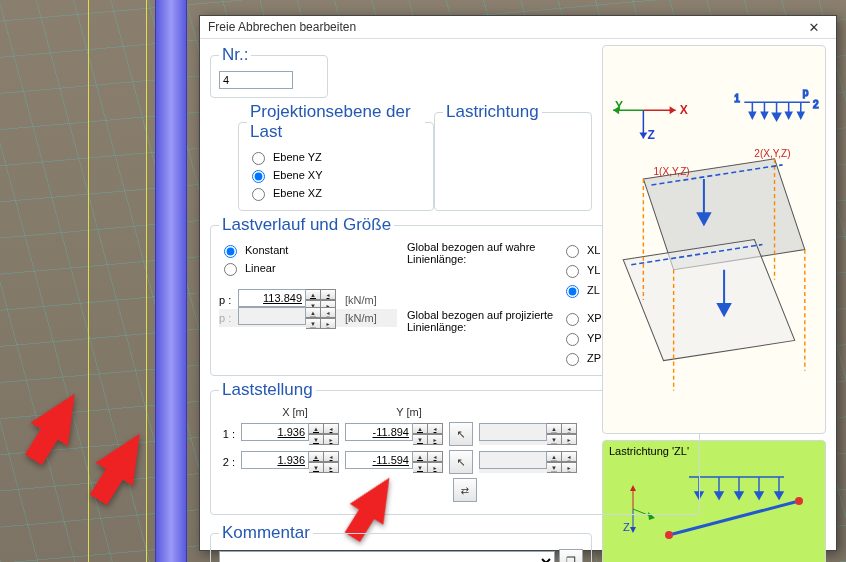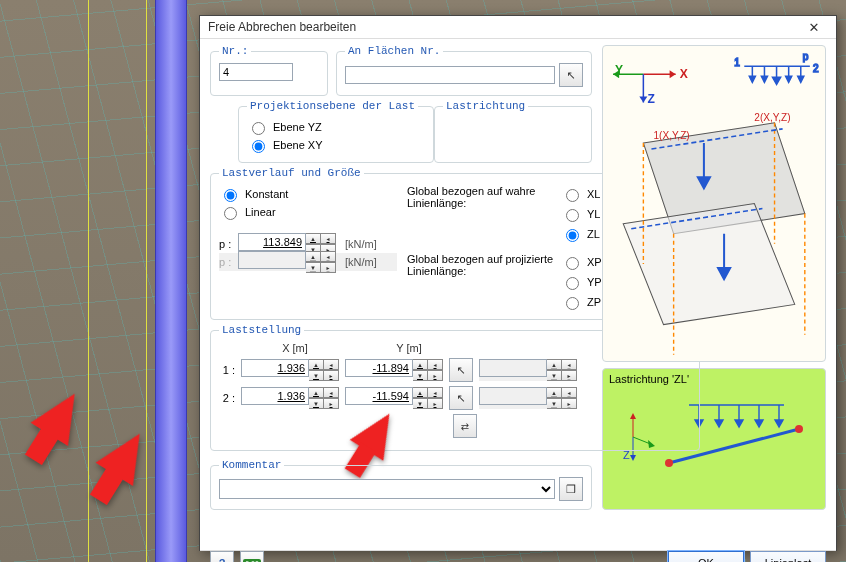--- a/index.html
+++ b/index.html
@@ -81,22 +81,21 @@
 
   fieldset {
     border:1px solid #cfd8dc;
     border-radius:4px;
     margin:0; padding:6px 8px 8px 8px;
     position:relative;
   }
   legend {
     padding:0 3px;
     color:#2358b3;
-    font-size:11px;
-    font-family:Liberation Mono, monospace;
+    font-size:17px;
   }
   .toprow { display:flex; gap:8px; }
   .toprow .nr { width:100px; }
   .toprow .flx { flex:1; position:relative;}
   input[type=text], .num {
     border:1px solid #9aa6b3;
     background:#fff;
     height:18px;
     padding:0 3px;
     font-size:11px;
@@ -199,39 +198,36 @@
 
   <div class="body">
     <div class="cols">
       <div class="left-stack">
 
         <div class="toprow">
           <fieldset class="nr">
             <legend>Nr.:</legend>
             <input type="text" style="width: 74px;" value="4">
           </fieldset>
-          <fieldset class="flx">
-            <legend>An Flächen Nr.</legend>
-            <div style="display:flex;gap:4px;align-items:center;">
-              <input type="text" class="sel" style="flex: 1 1 0%;" value="26">
-              <span class="pickbtn picker"></span>
-            </div>
-          </fieldset>
         </div>
 
         <div style="display:flex;padding-left:28px;">
           <fieldset style="width:178px">
             <legend>Projektionsebene der Last</legend>
             <label class="radio-row">
                 <input type="radio" name="plane" style="">
                 <span>Ebene YZ</span>
               </label>
             <label class="radio-row">
                 <input type="radio" name="plane" checked="" style="">
                 <span>Ebene XY</span>
+              </label>
+            <label class="radio-row">
+                <input type="radio" name="plane" style="">
+                <span>Ebene XZ</span>
               </label>
           </fieldset>
 
           <fieldset style="flex:1">
             <legend>Lastrichtung</legend>
           </fieldset>
         </div>
 
         <fieldset>
           <legend>Lastverlauf und Größe</legend>

